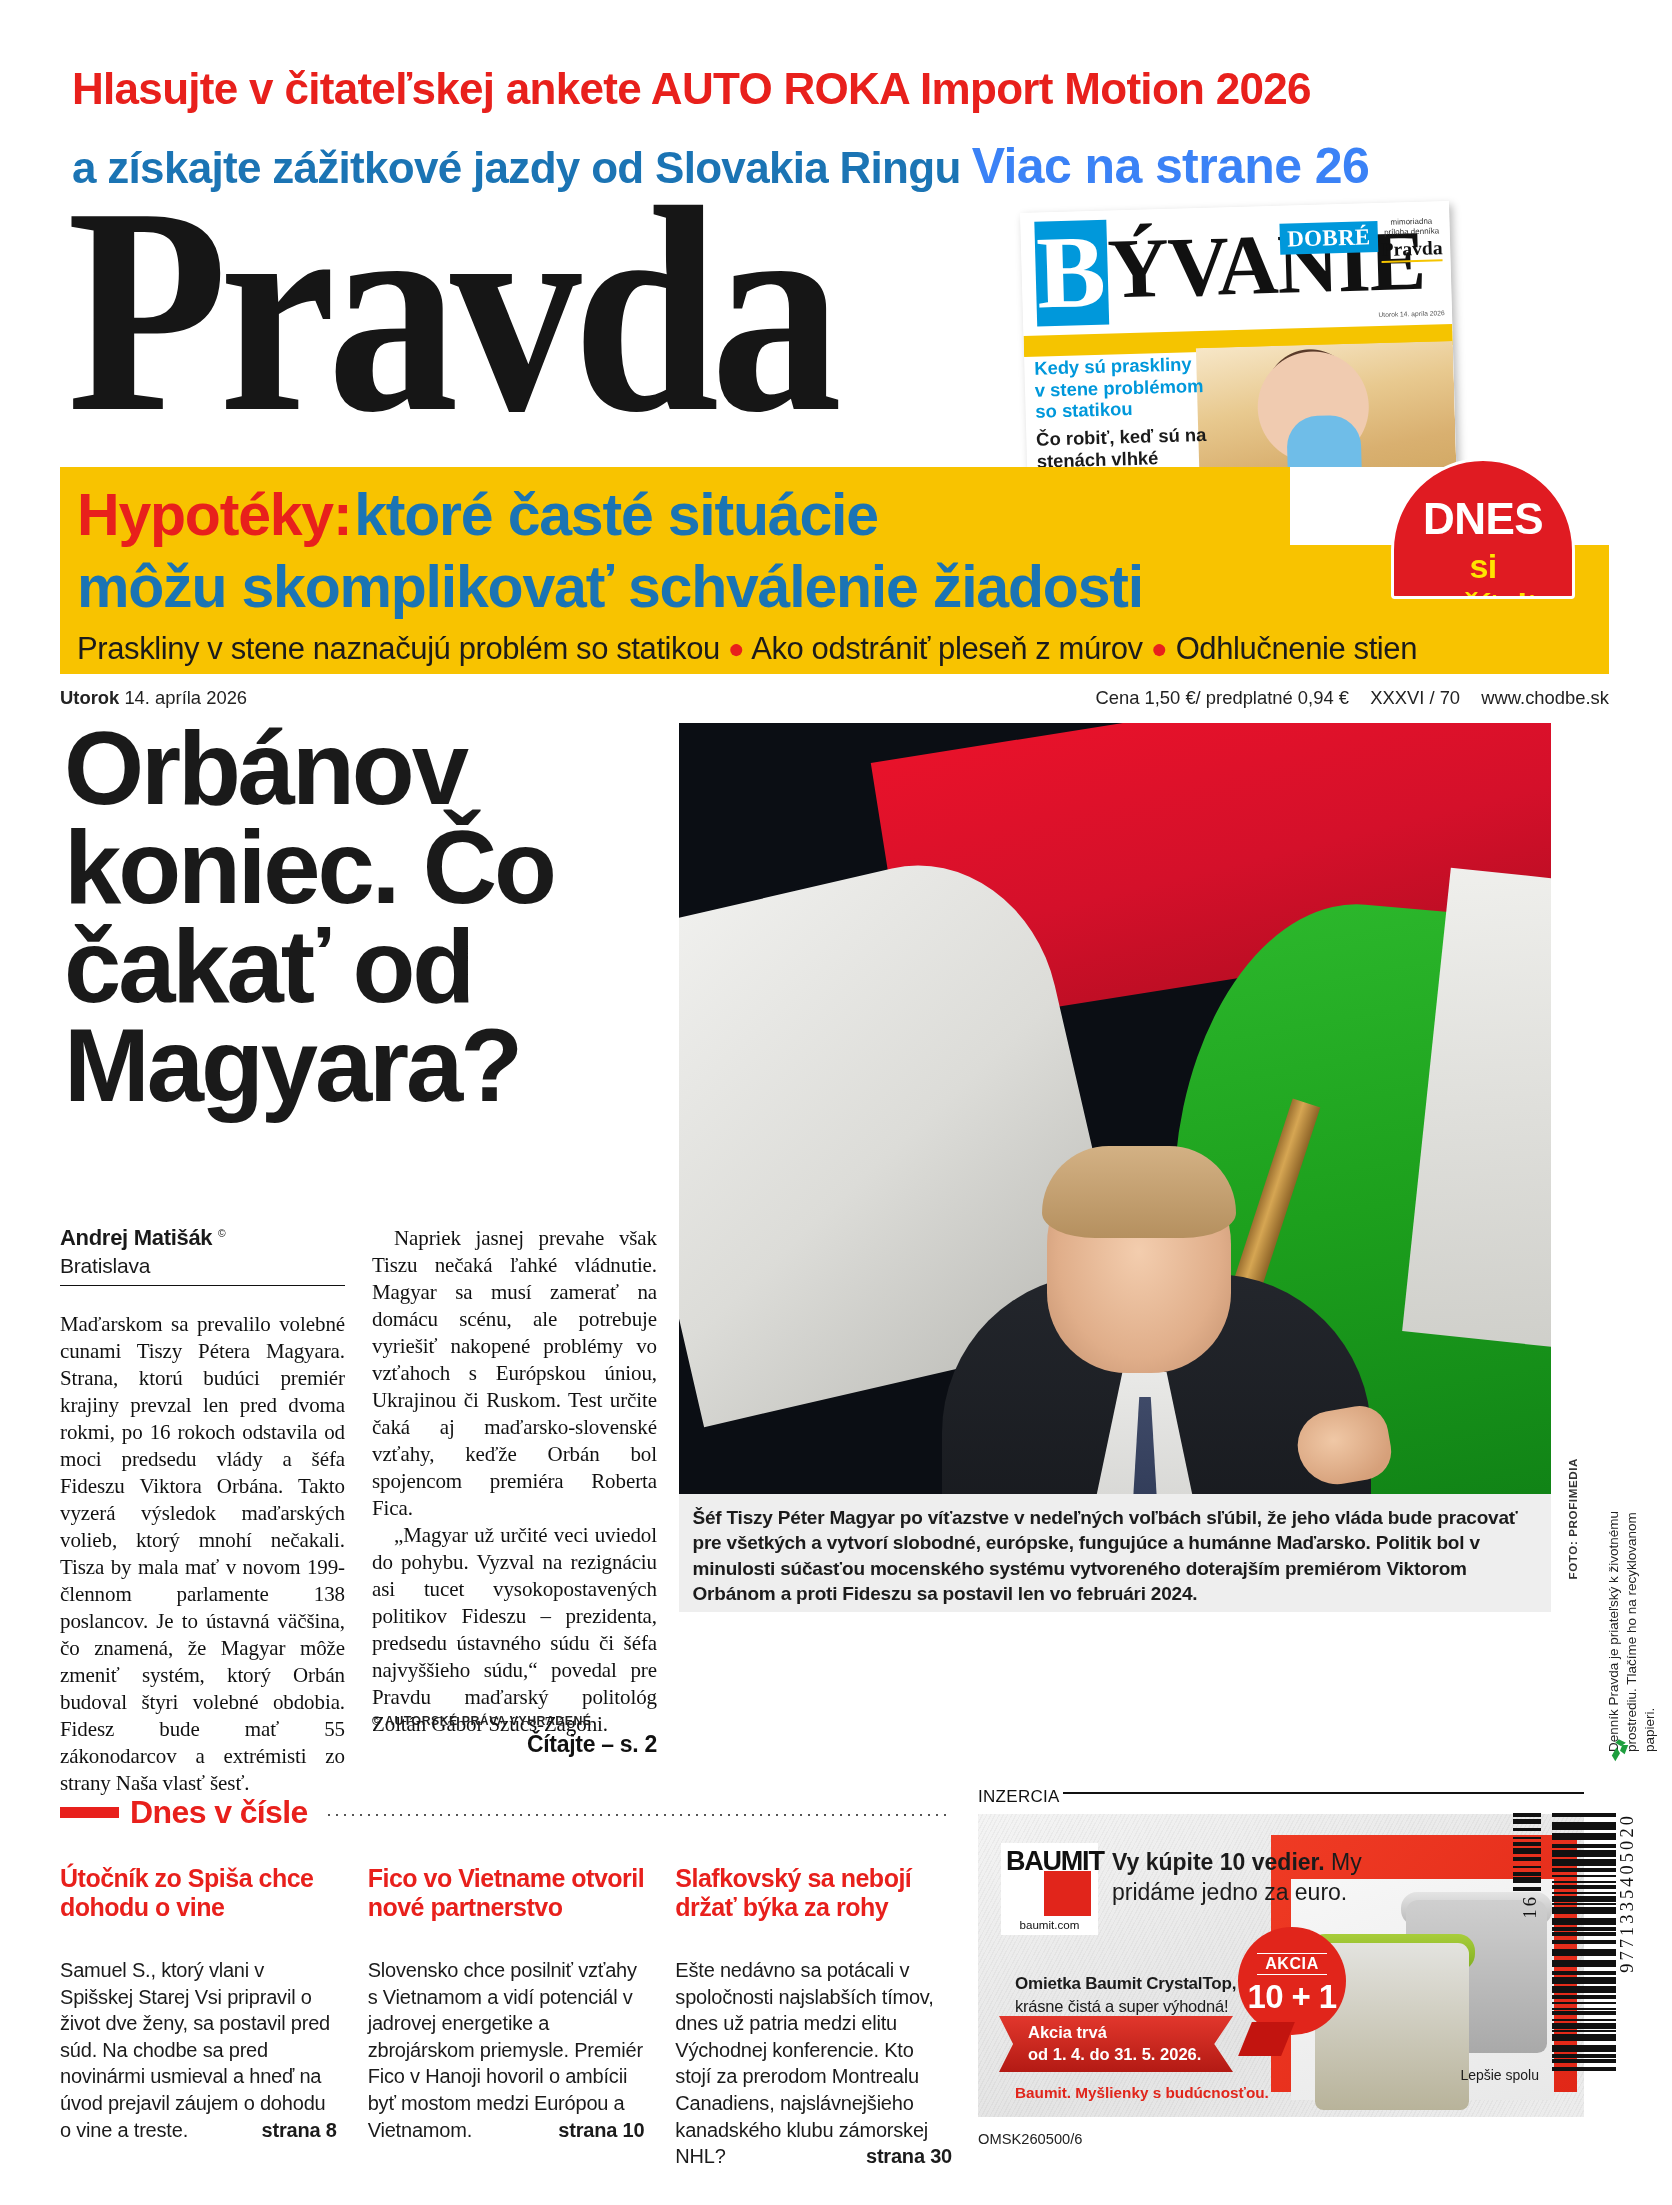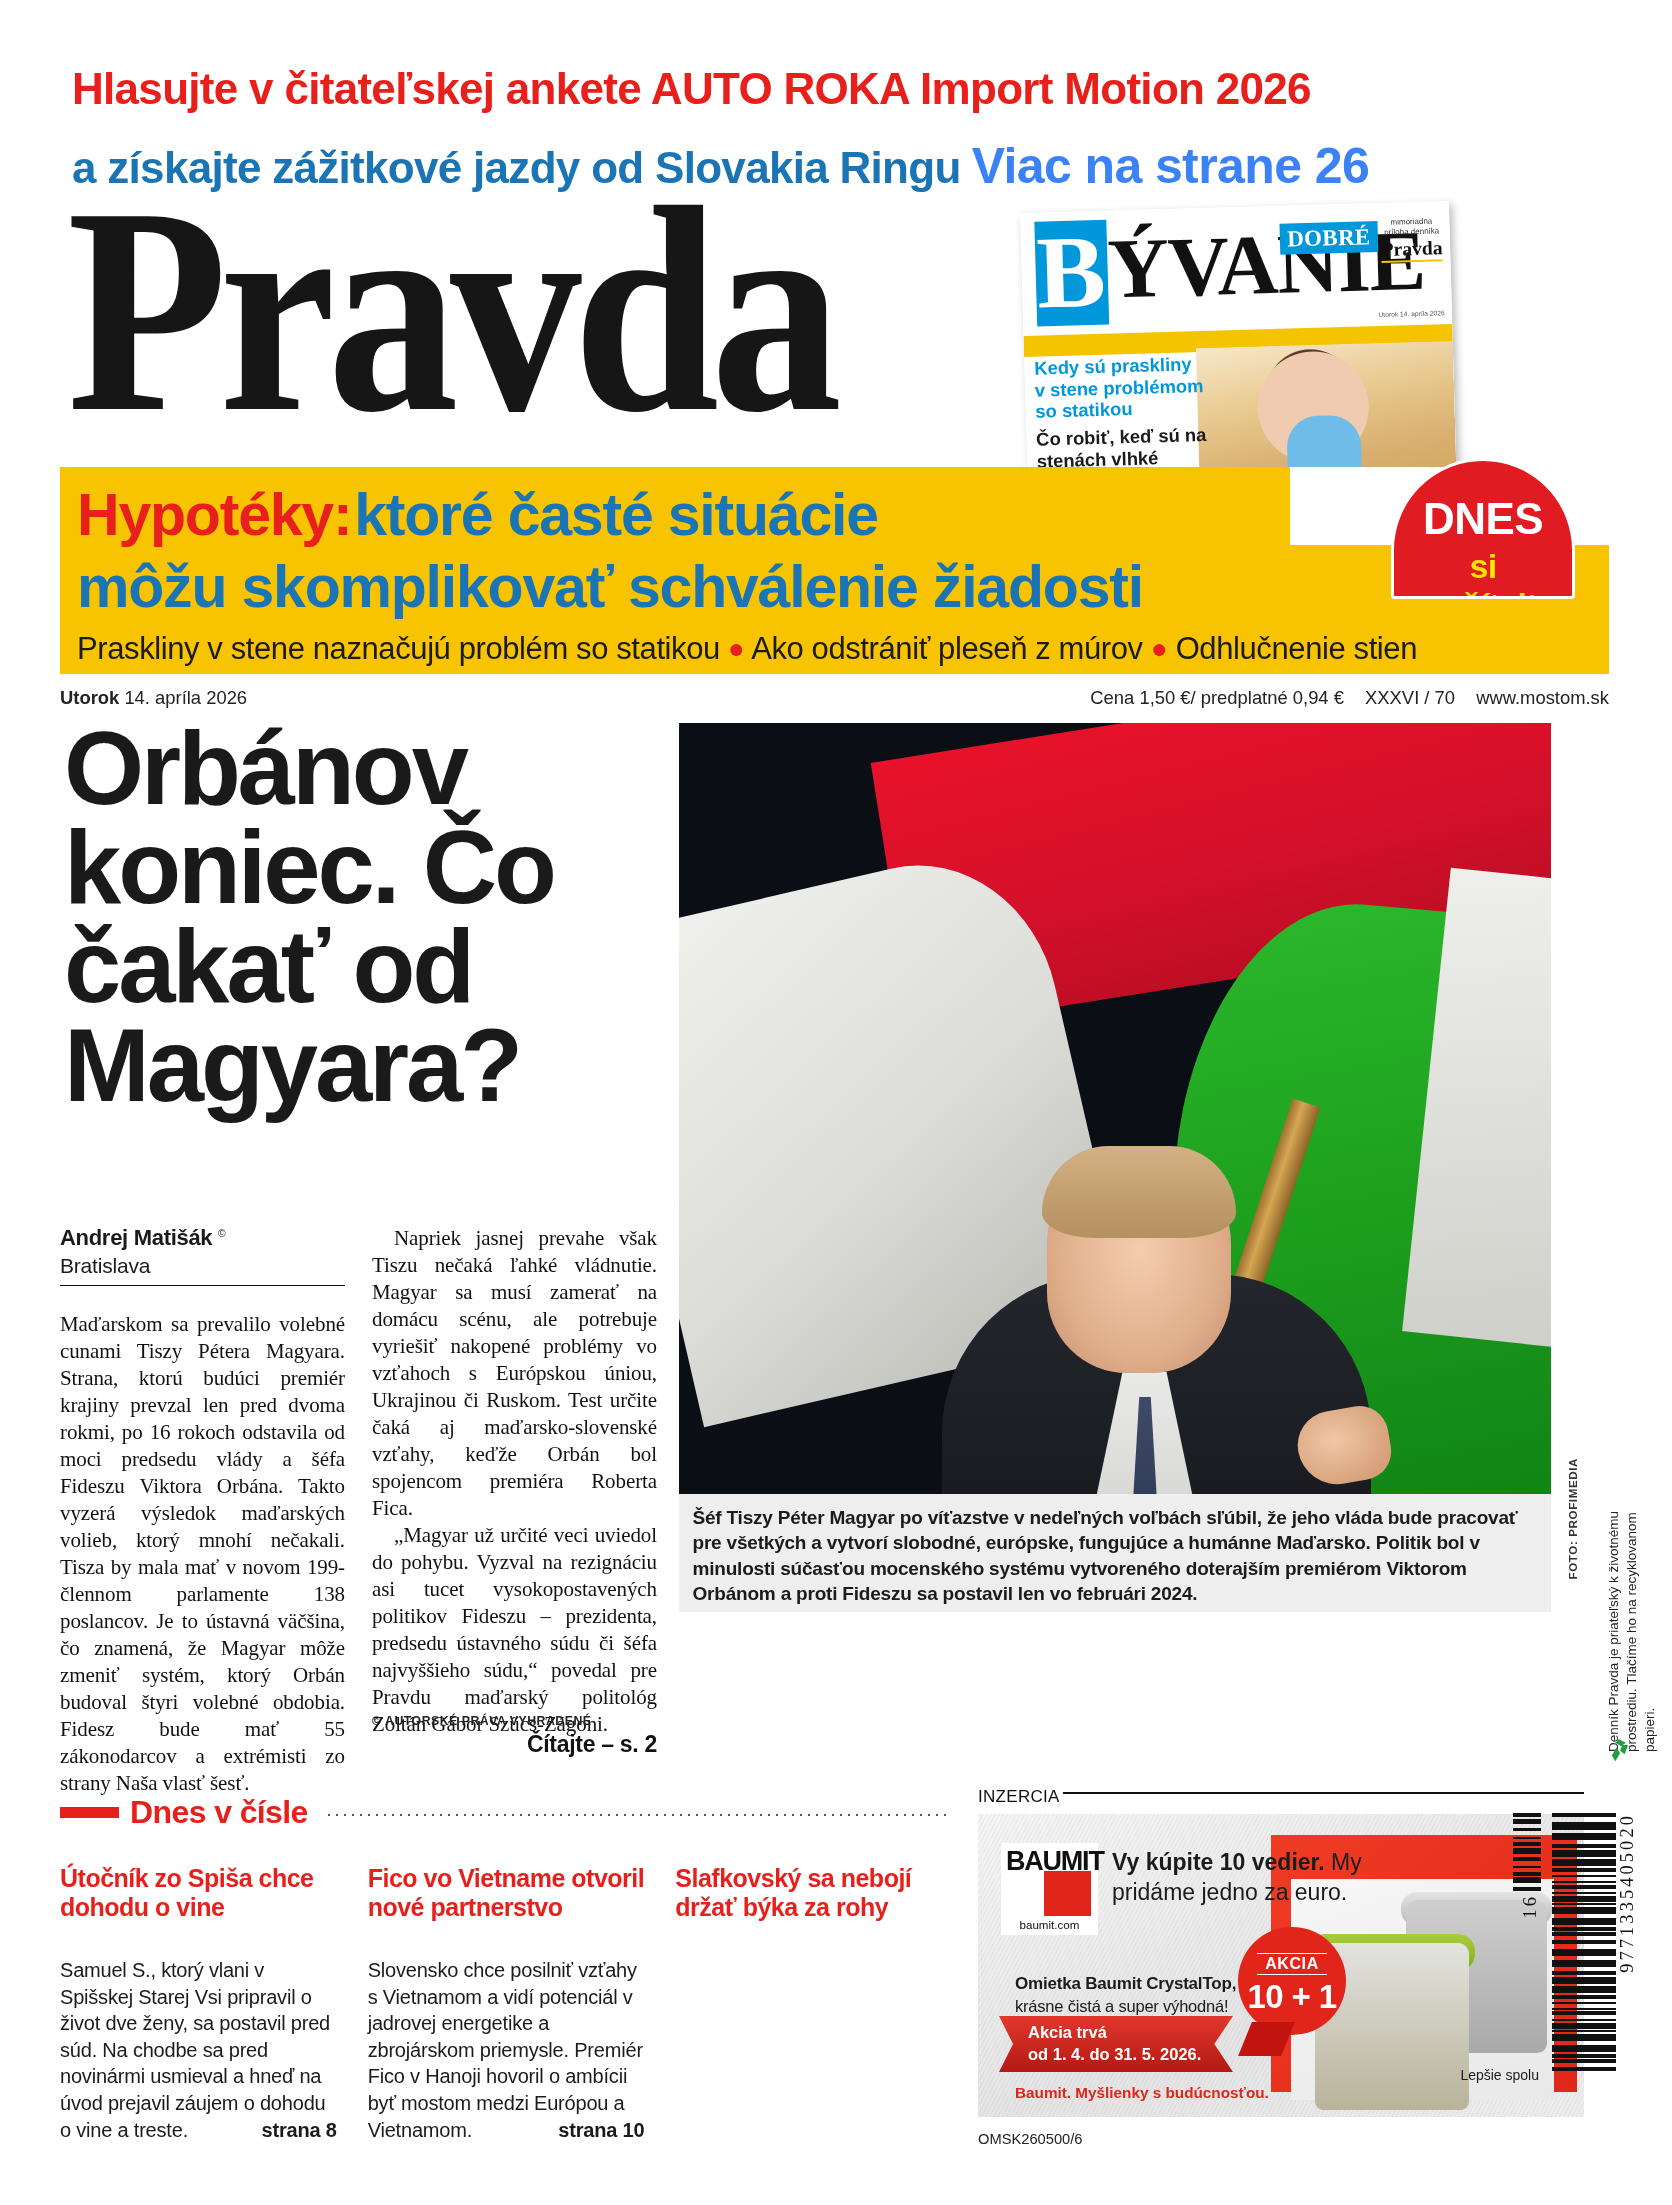--- a/index.html
+++ b/index.html
@@ -398,21 +398,21 @@
   </div>
 
   <div class="dateline">
     <div class="dl-left">
       <b>Utorok</b>
       <span>14. apríla 2026</span>
     </div>
     <div class="dl-right">
       <span>Cena 1,50 €/ predplatné 0,94 €</span>
       <span>XXXVI / 70</span>
-      <span>www.mostom.sk</span>
+      <span>www.chodbe.sk</span>
     </div>
   </div>
 
   <h1 class="headline">Orbánov koniec. Čo čakať od Magyara?</h1>
 
   <div class="byline">
     <div class="nm"><span>Andrej Matišák</span> <sup>©</sup></div>
     <div class="city">Bratislava</div>
     <hr>
   </div>
@@ -465,20 +465,24 @@
       </div>
       <div class="dvc-col">
         <div class="dvc-kicker">Fico vo Vietname otvoril nové partnerstvo</div>
         <div class="dvc-body">
           <span>Slovensko chce posilniť vzťahy s Vietnamom a vidí potenciál v jadrovej energetike a zbrojárskom priemysle. Premiér Fico v Hanoji hovoril o ambícii byť mostom medzi Európou a Vietnamom.</span>
           <span class="dvc-page">strana 10</span>
         </div>
       </div>
       <div class="dvc-col">
         <div class="dvc-kicker">Slafkovský sa nebojí držať býka za rohy</div>
+        <div class="dvc-body">
+          <span>Ešte nedávno sa potácali v spoločnosti najslabších tímov, dnes už patria medzi elitu Východnej konferencie. Kto stojí za prerodom Montrealu Canadiens, najslávnejšieho kanadského klubu zámorskej NHL?</span>
+          <span class="dvc-page">strana 30</span>
+        </div>
       </div>
     </div>
   </div>
 
   <div class="inz-label-wrap">
     <div class="inz-label">INZERCIA</div>
     <div class="inz-rule"></div>
   </div>
   <div class="ad">
     <div class="ad-red-panel">

